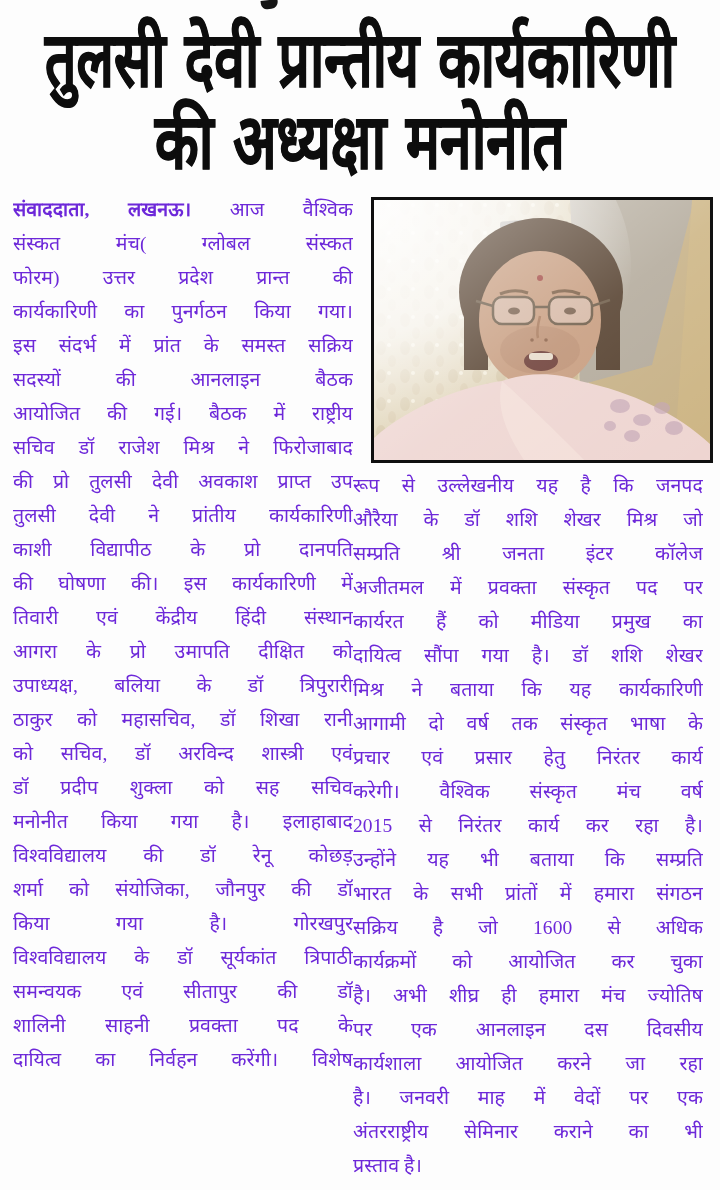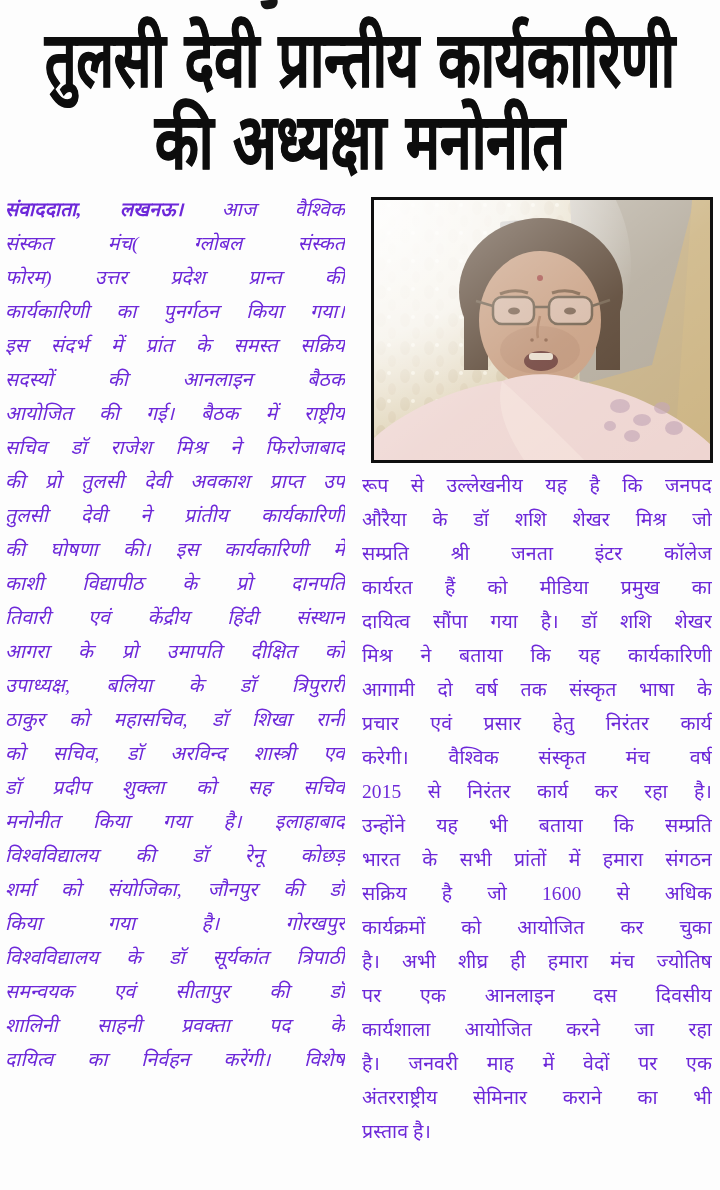--- a/index.html
+++ b/index.html
@@ -21,22 +21,22 @@
     stroke:#0d0d0d;
     stroke-width:1;
   }
   
   .stray-mark{
     position:absolute;left:261px;top:0;width:17px;height:9px;
     background:#161616;border-radius:0 0 7px 6px;transform:rotate(-7deg);
   }
   
   .col{position:absolute;font-size:19.5px;}
-  .col-left{left:5px;top:193px;width:340px;font-style:italic;}
-  .col-right{left:362px;top:469px;width:350px;}
+  .col-left{left:13px;top:193px;width:340px;}
+  .col-right{left:353px;top:469px;width:350px;}
   .line{
     height:34px;line-height:34px;overflow:hidden;
     text-align:justify;text-align-last:justify;
     letter-spacing:.1px;
   }
   .line.align-left{text-align-last:left;}
   .line b{font-weight:bold;}
   
   .photo{
     position:absolute;left:371px;top:197px;width:342px;height:266px;
@@ -145,22 +145,22 @@
     <div>
         <div class="line">संस्कत मंच( ग्लोबल संस्कत</div>
         <div class="line">फोरम) उत्तर प्रदेश प्रान्त की</div>
         <div class="line">कार्यकारिणी का पुनर्गठन किया गया।</div>
         <div class="line">इस संदर्भ में प्रांत के समस्त सक्रिय</div>
         <div class="line">सदस्यों की आनलाइन बैठक</div>
         <div class="line">आयोजित की गई। बैठक में राष्ट्रीय</div>
         <div class="line">सचिव डॉ राजेश मिश्र ने फिरोजाबाद</div>
         <div class="line">की प्रो तुलसी देवी अवकाश प्राप्त उप</div>
         <div class="line">तुलसी देवी ने प्रांतीय कार्यकारिणी</div>
+        <div class="line">काशी विद्यापीठ के प्रो दानपति</div>
         <div class="line">की घोषणा की। इस कार्यकारिणी में</div>
-        <div class="line">काशी विद्यापीठ के प्रो दानपति</div>
         <div class="line">तिवारी एवं केंद्रीय हिंदी संस्थान</div>
         <div class="line">आगरा के प्रो उमापति दीक्षित को</div>
         <div class="line">उपाध्यक्ष, बलिया के डॉ त्रिपुरारी</div>
         <div class="line">ठाकुर को महासचिव, डॉ शिखा रानी</div>
         <div class="line">को सचिव, डॉ अरविन्द शास्त्री एवं</div>
         <div class="line">डॉ प्रदीप शुक्ला को सह सचिव</div>
         <div class="line">मनोनीत किया गया है। इलाहाबाद</div>
         <div class="line">विश्वविद्यालय की डॉ रेनू कोछड़</div>
         <div class="line">शर्मा को संयोजिका, जौनपुर की डॉ</div>
         <div class="line">किया गया है। गोरखपुर</div>
@@ -169,20 +169,21 @@
         <div class="line">शालिनी साहनी प्रवक्ता पद के</div>
         <div class="line">दायित्व का निर्वहन करेंगी। विशेष</div>
       </div>
   </div>
 
   <div class="col col-right">
     <div>
         <div class="line">रूप से उल्लेखनीय यह है कि जनपद</div>
         <div class="line">औरैया के डॉ शशि शेखर मिश्र जो</div>
         <div class="line">सम्प्रति श्री जनता इंटर कॉलेज</div>
+        <div class="line">अजीतमल में प्रवक्ता संस्कृत पद पर</div>
         <div class="line">कार्यरत हैं को मीडिया प्रमुख का</div>
         <div class="line">दायित्व सौंपा गया है। डॉ शशि शेखर</div>
         <div class="line">मिश्र ने बताया कि यह कार्यकारिणी</div>
         <div class="line">आगामी दो वर्ष तक संस्कृत भाषा के</div>
         <div class="line">प्रचार एवं प्रसार हेतु निरंतर कार्य</div>
         <div class="line">करेगी। वैश्विक संस्कृत मंच वर्ष</div>
         <div class="line">2015 से निरंतर कार्य कर रहा है।</div>
         <div class="line">उन्होंने यह भी बताया कि सम्प्रति</div>
         <div class="line">भारत के सभी प्रांतों में हमारा संगठन</div>
         <div class="line">सक्रिय है जो 1600 से अधिक</div>

